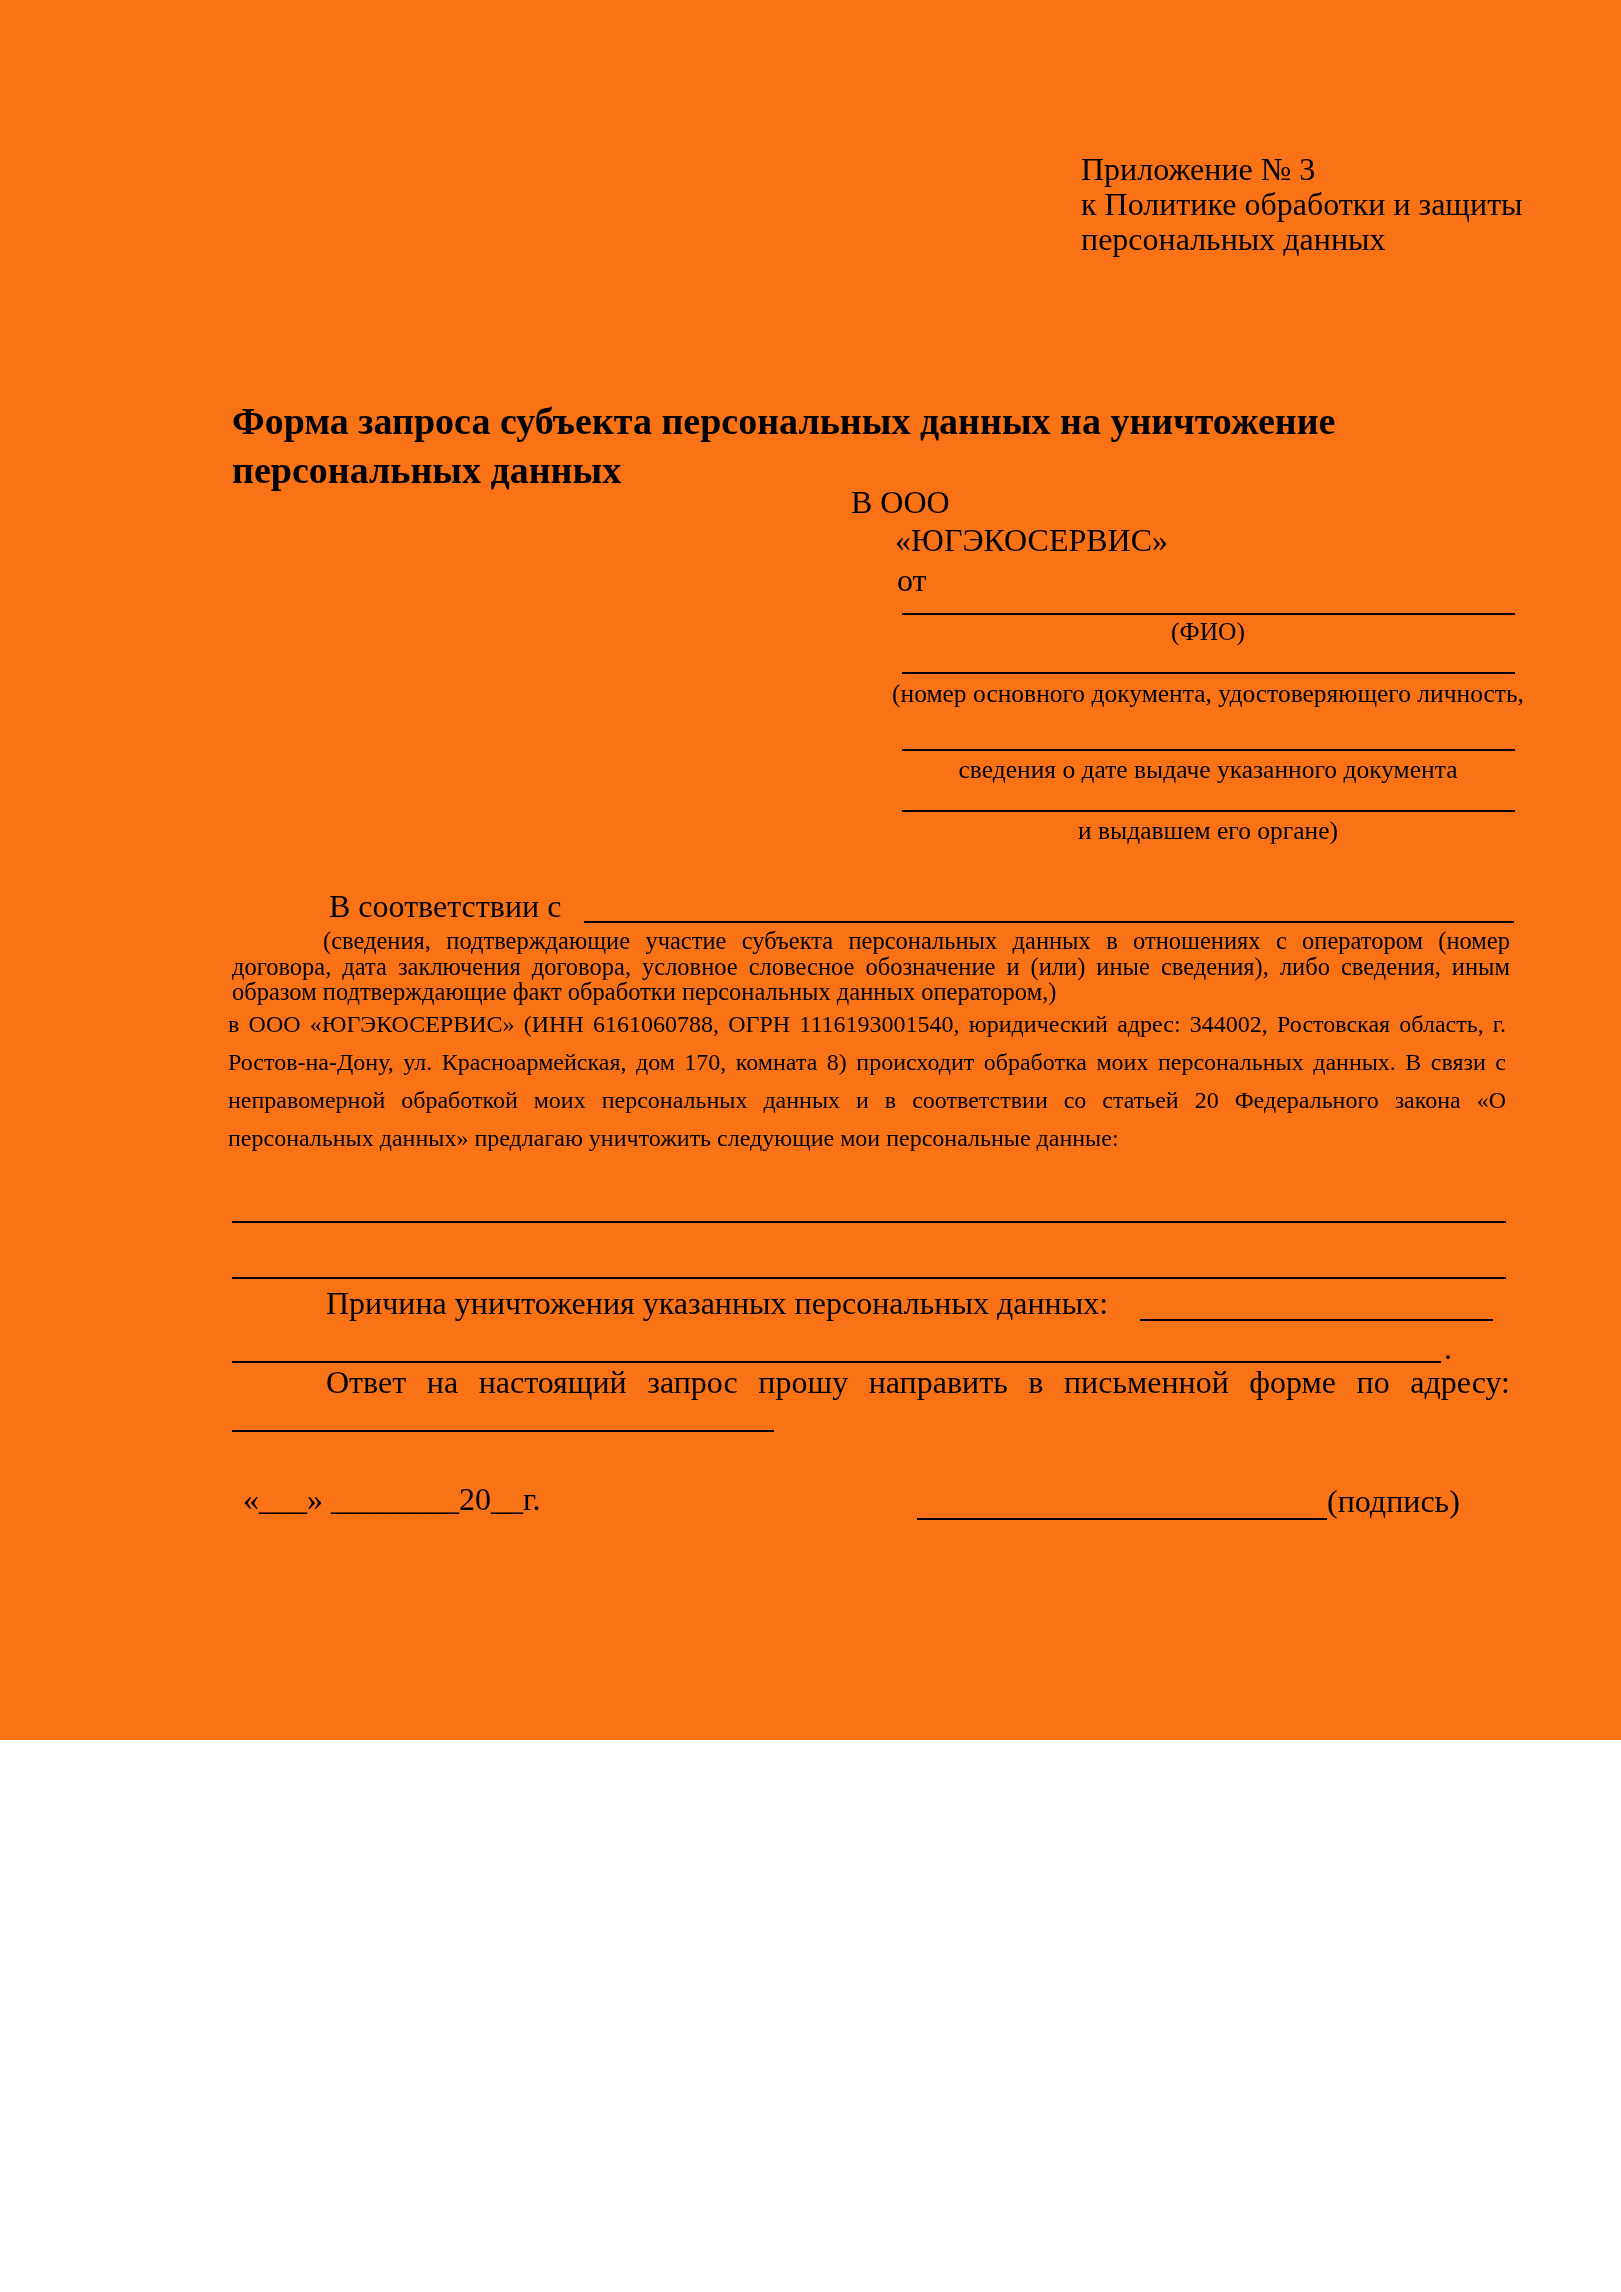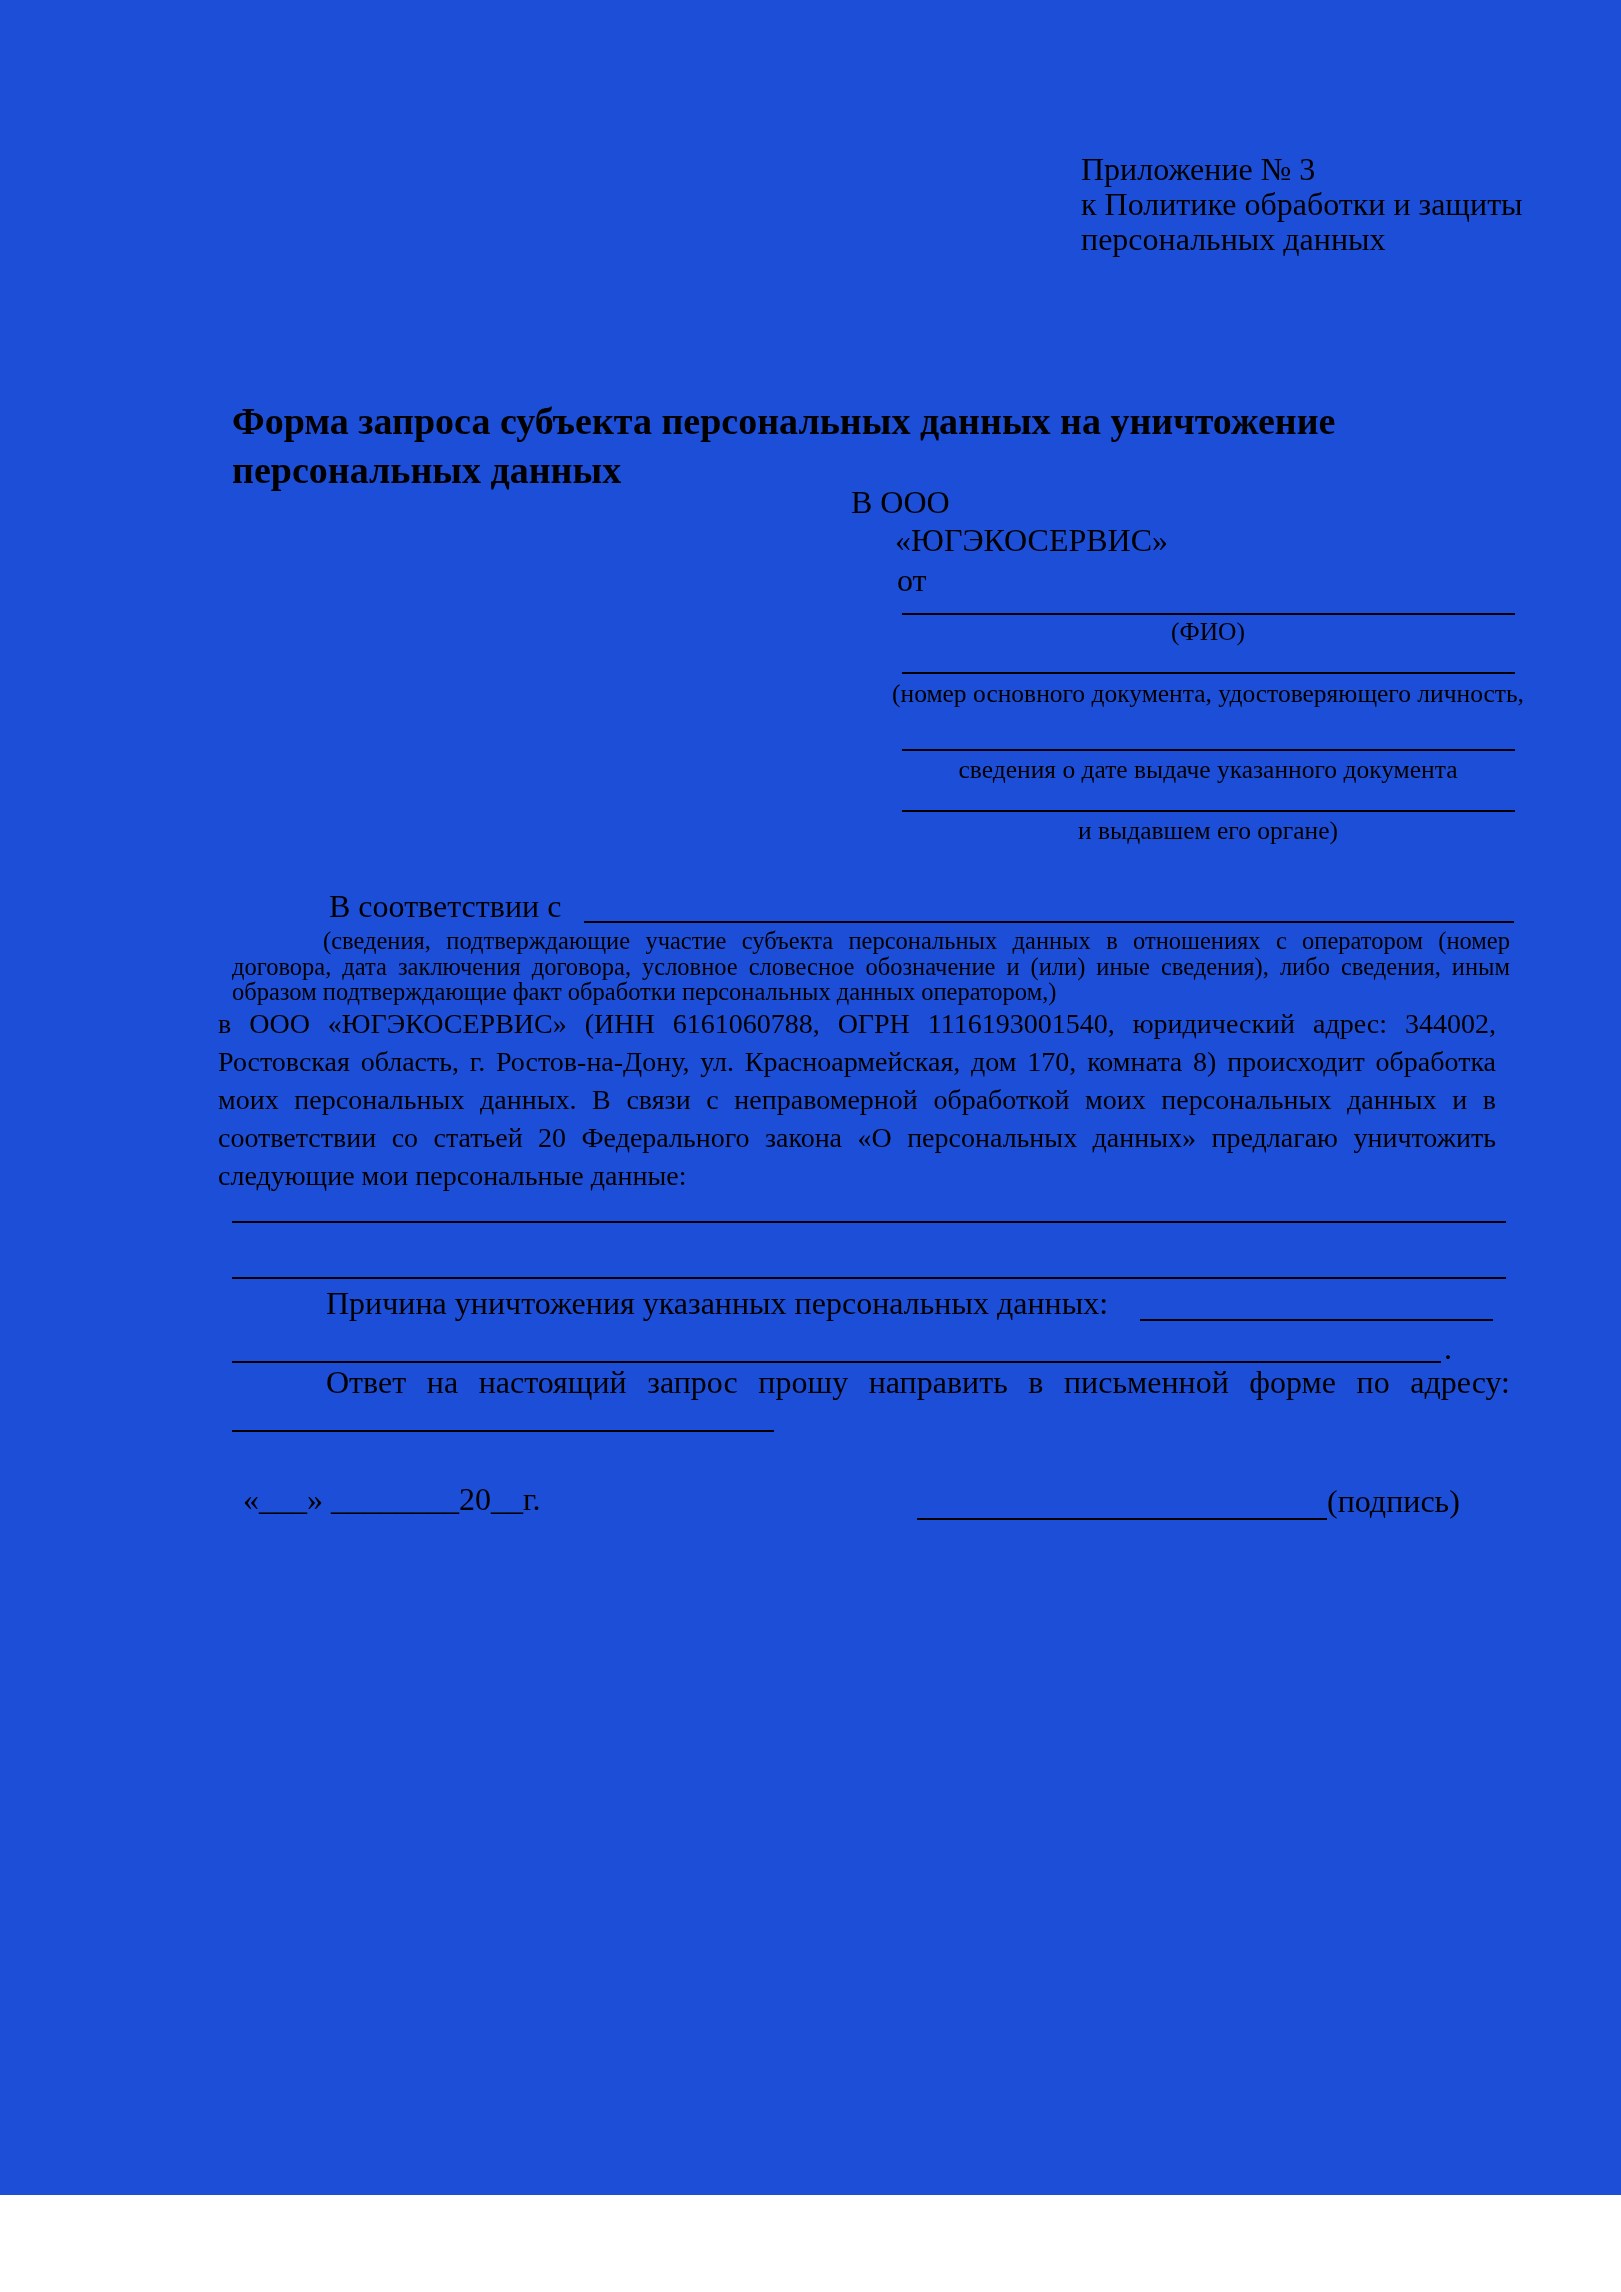--- a/index.html
+++ b/index.html
@@ -3,22 +3,22 @@
 <meta charset="utf-8">
 <style>
   html, body {
     margin: 0;
     padding: 0;
     background: #ffffff;
   }
   .page {
     position: relative;
     width: 1621px;
-    height: 2195px;
-    background: #1d4ed8;
+    height: 1740px;
+    background: #f97316;
     color: #000000;
     font-family: "Liberation Serif", "DejaVu Serif", serif;
     overflow: hidden;
   }
   .txt { position: absolute; white-space: nowrap; line-height: 1; }
   .t33 { font-size: 32px; }
   .rule {
     position: absolute;
     height: 0;
     border-bottom: 2.9px solid #000000;
@@ -54,24 +54,24 @@
     left: 232px;
     top: 928px;
     width: 1278px;
     font-size: 24.5px;
     line-height: 25.5px;
     text-align: justify;
     text-indent: 91px;
   }
   .para-block {
     position: absolute;
-    left: 218px;
+    left: 228px;
     top: 1005px;
     width: 1278px;
-    font-size: 28px;
+    font-size: 24px;
     line-height: 38px;
     text-align: justify;
   }
   .answer-block {
     position: absolute;
     left: 232px;
     top: 1363px;
     width: 1278px;
     font-size: 32px;
     line-height: 38px;

